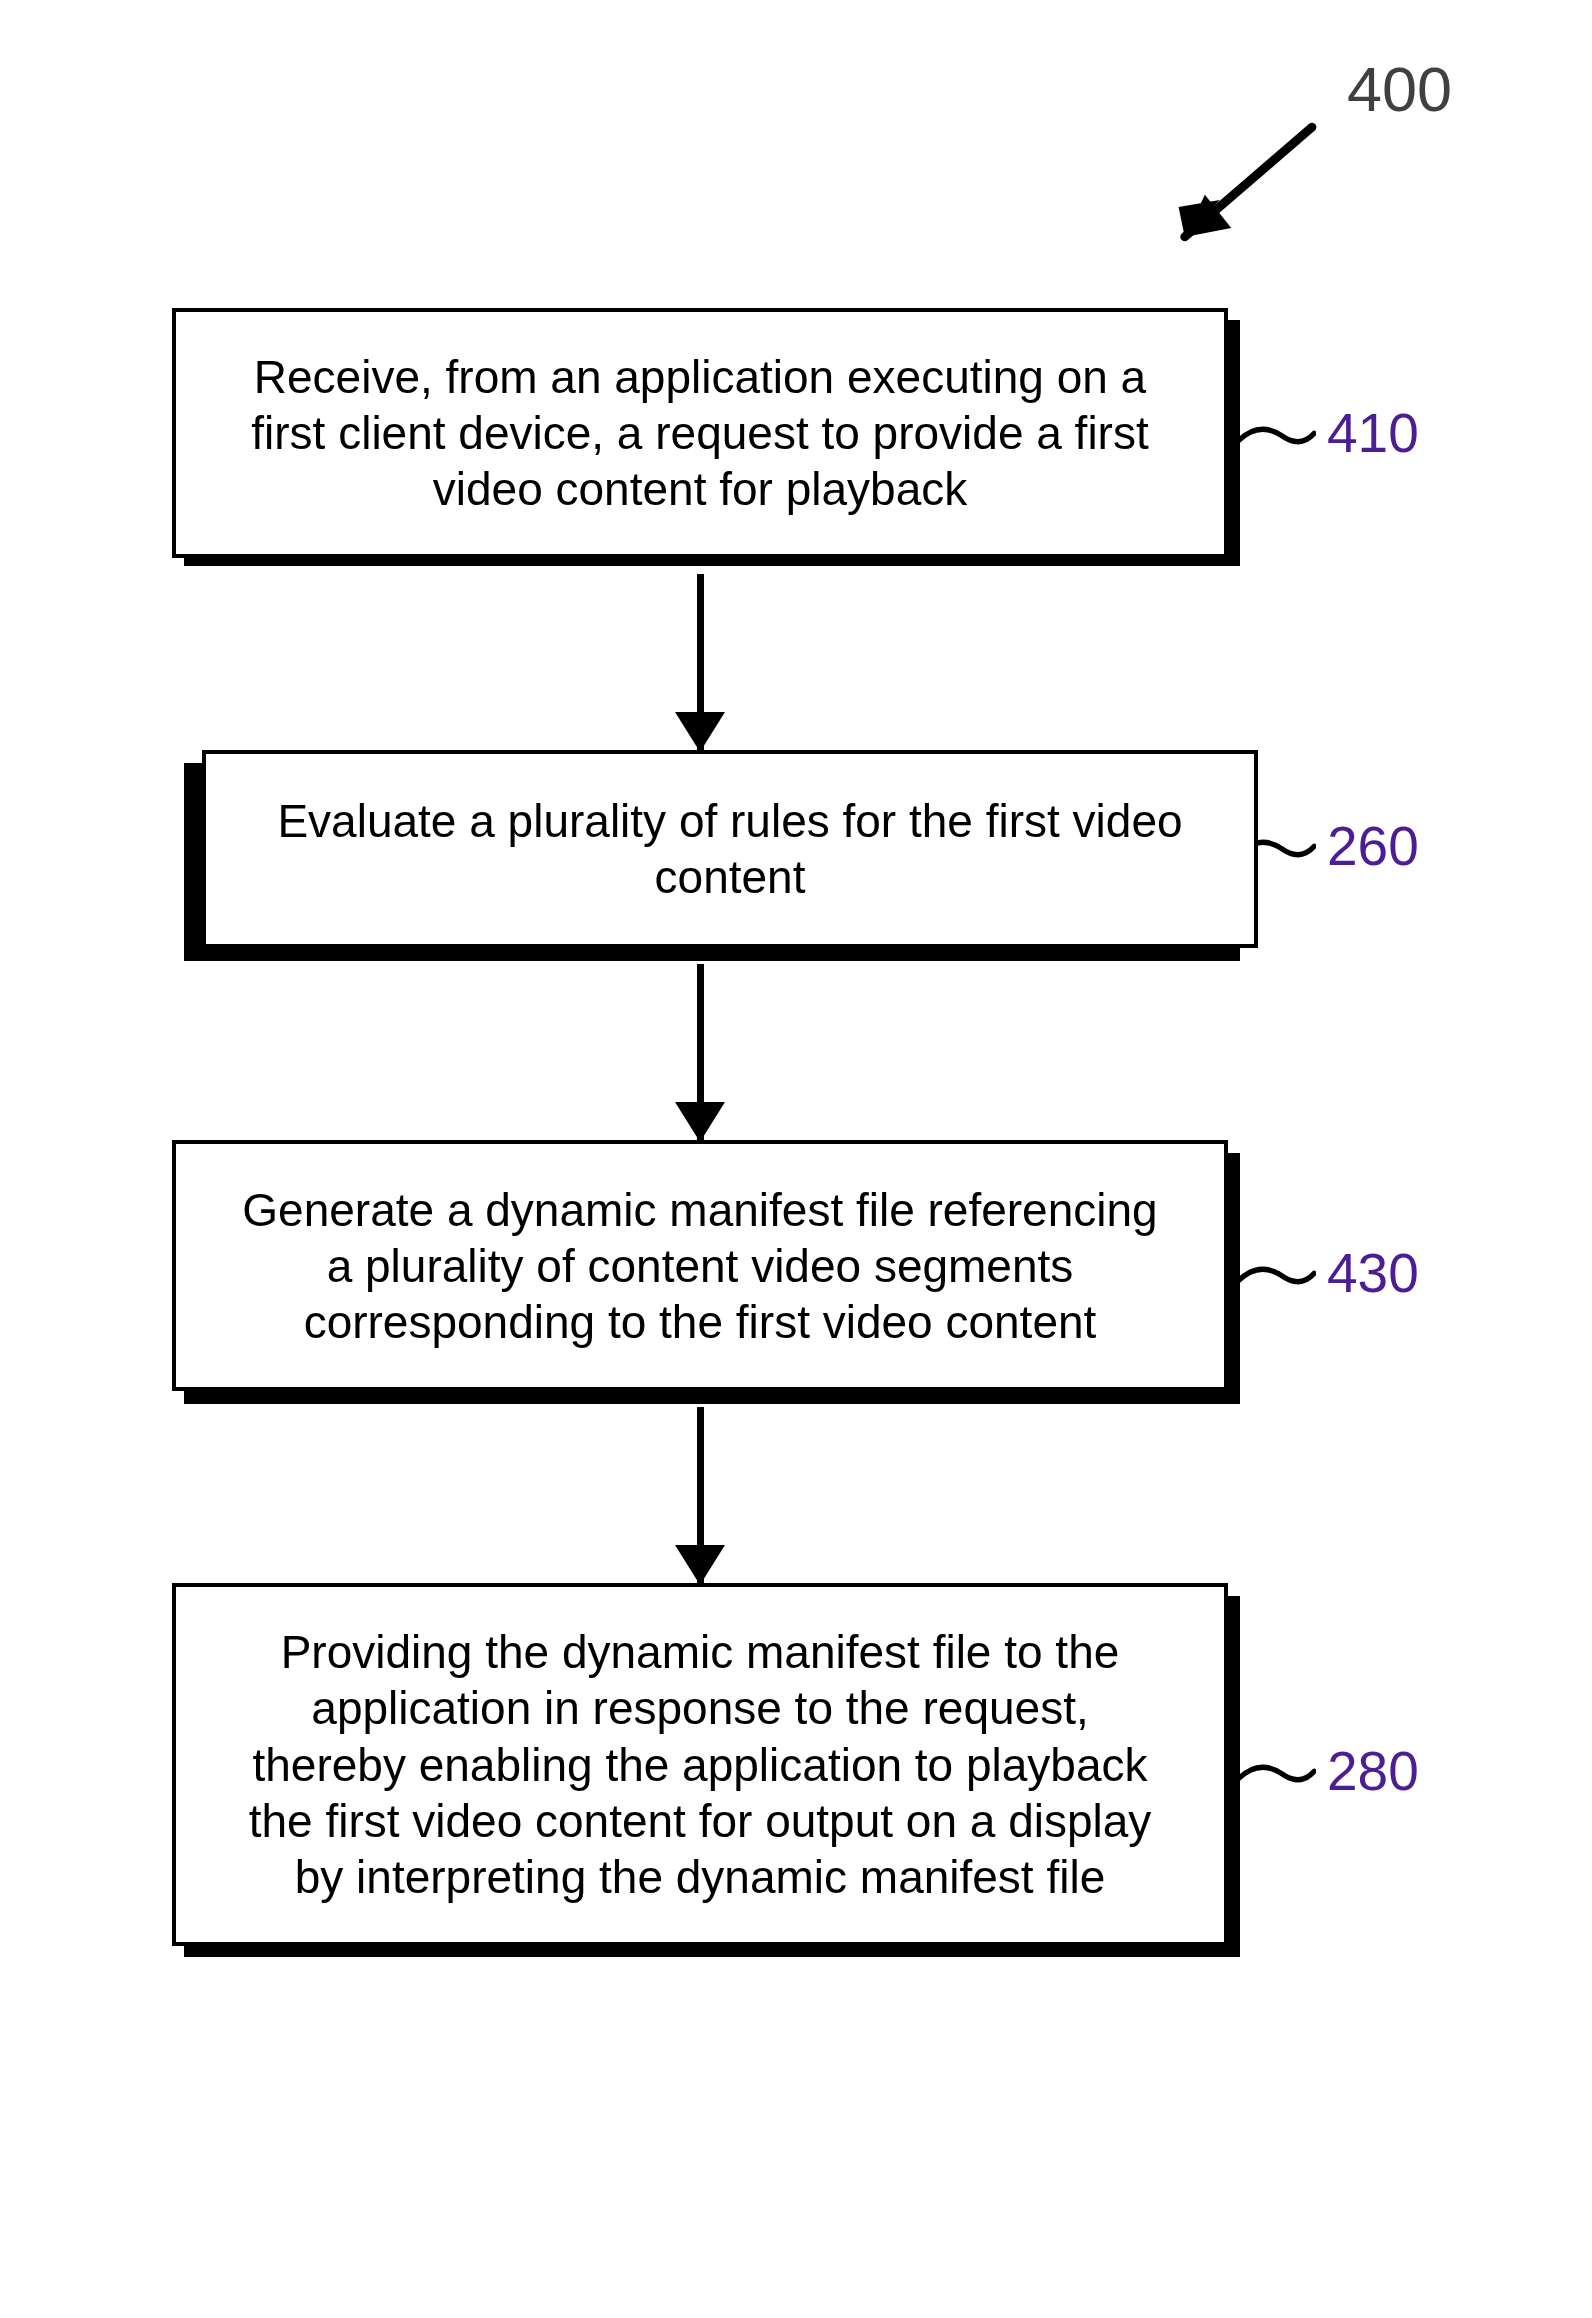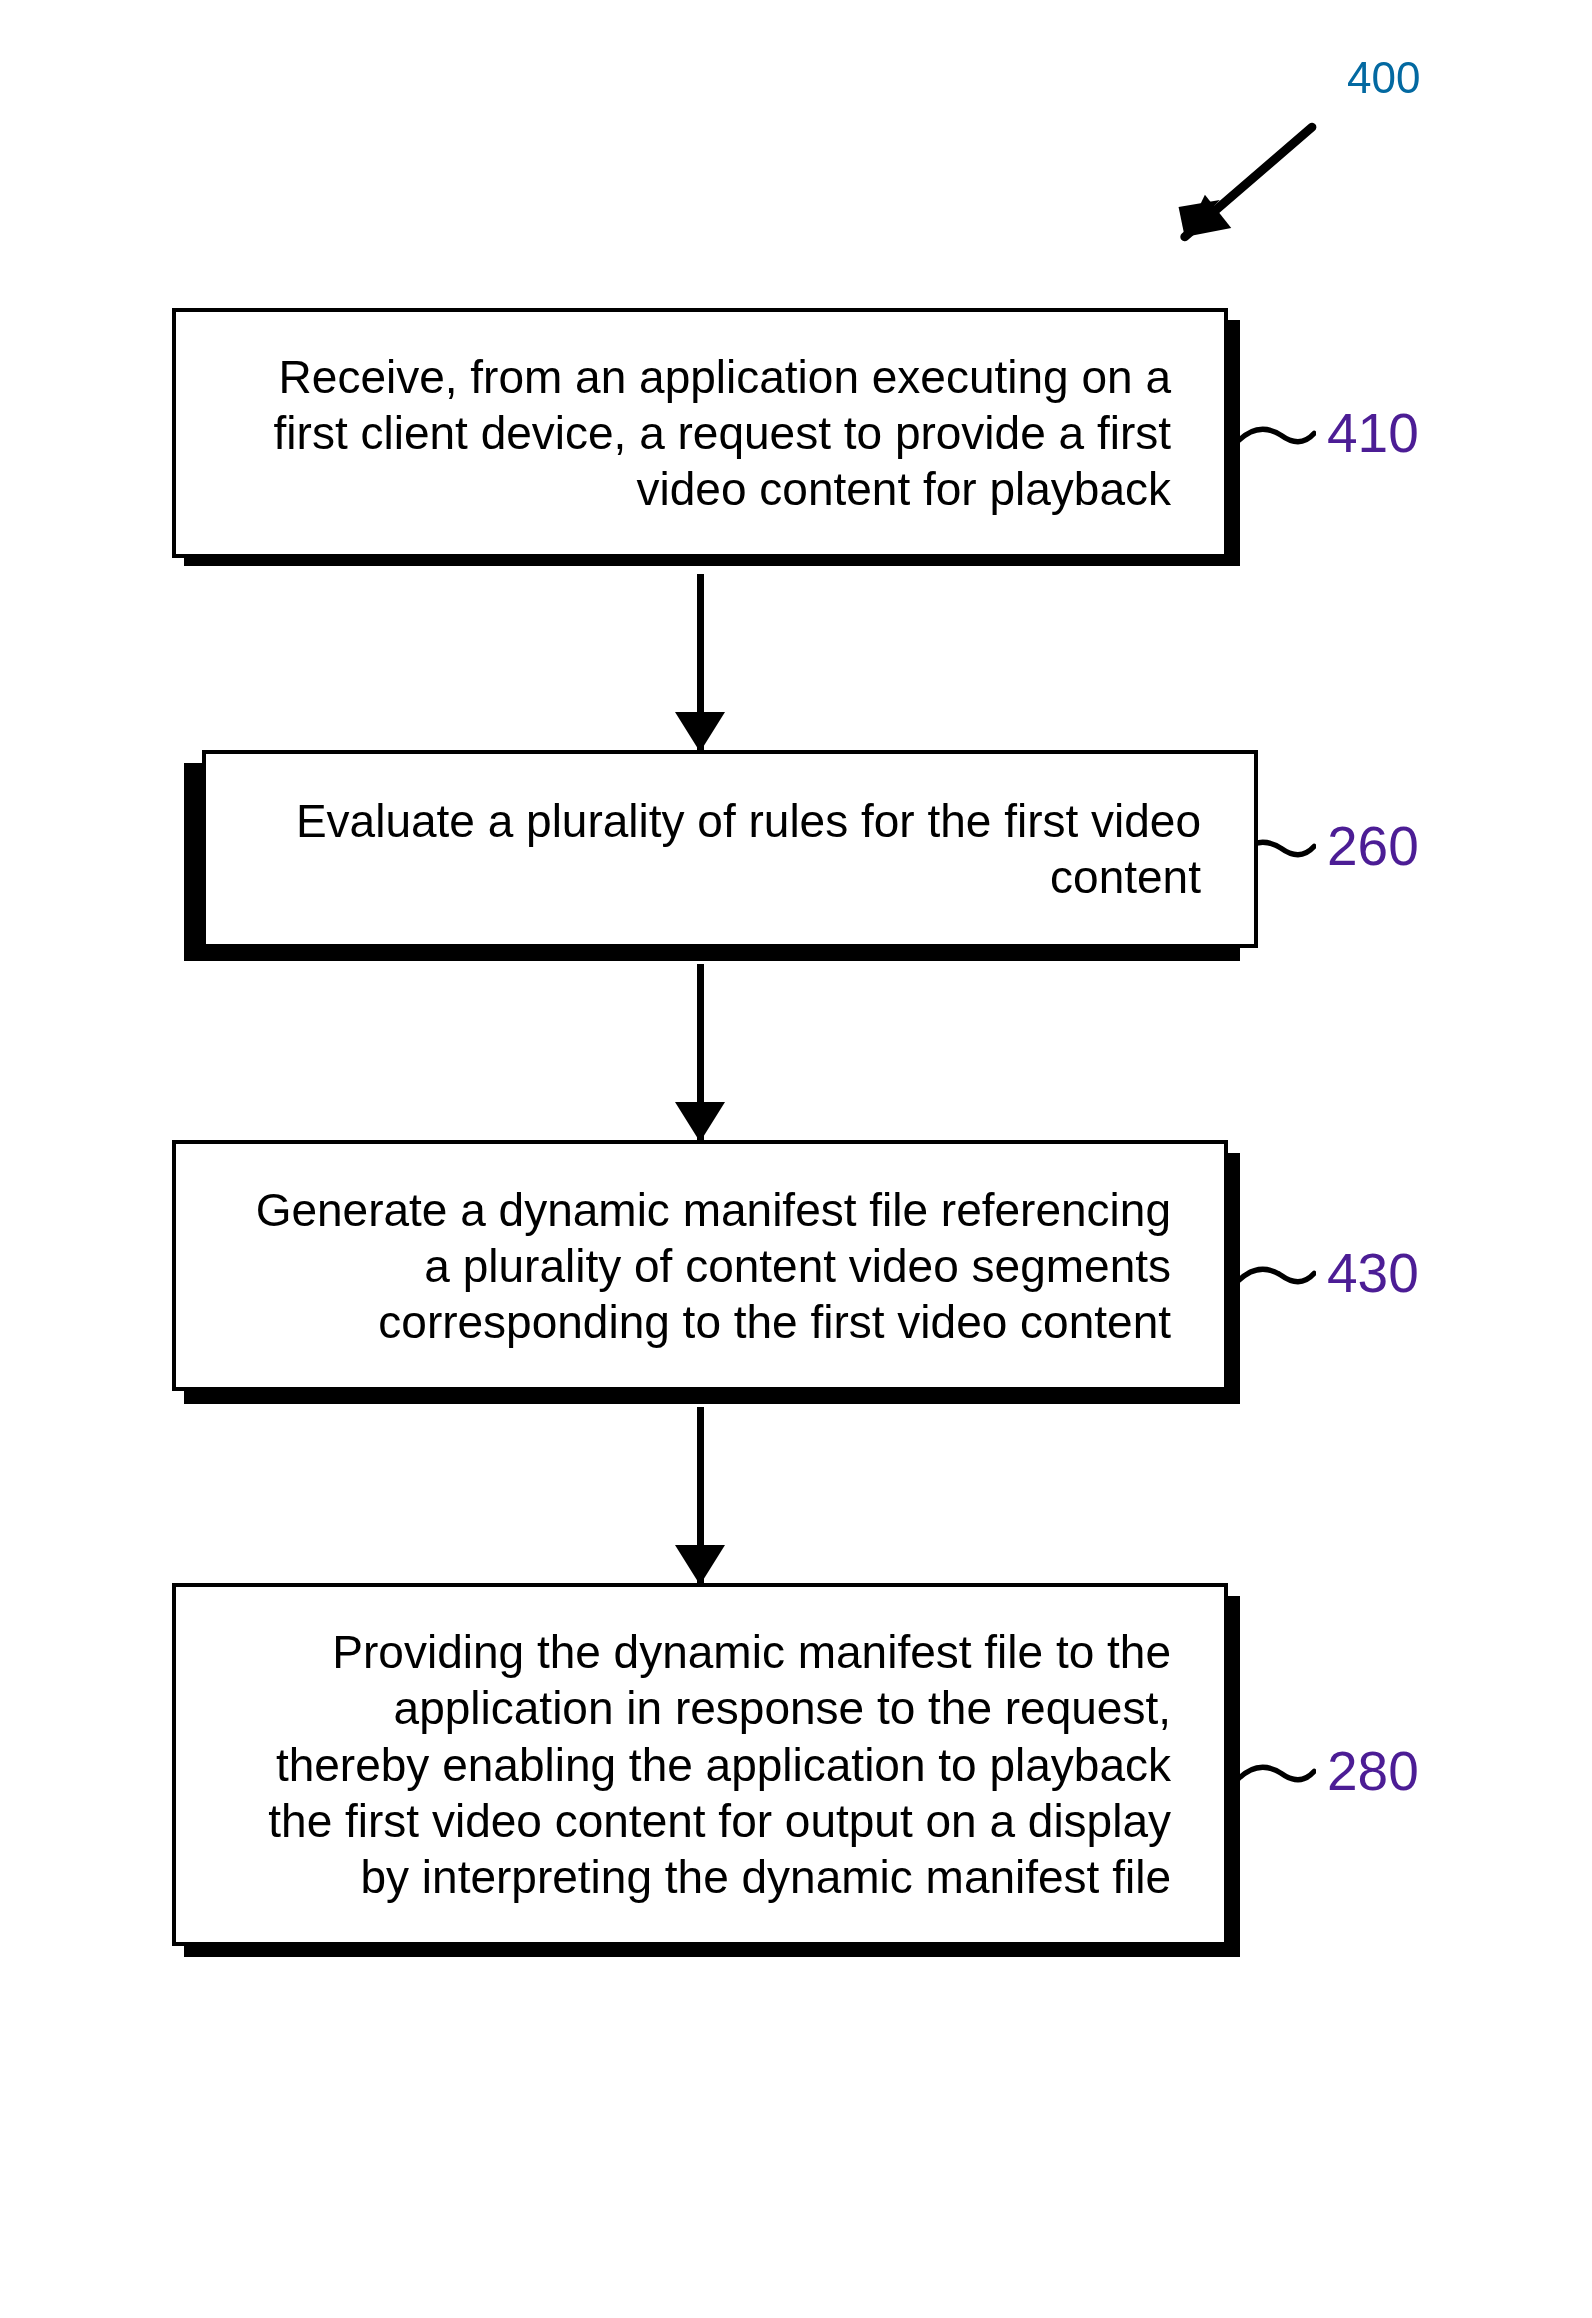--- a/index.html
+++ b/index.html
@@ -9,22 +9,22 @@
     font-family: Arial, Helvetica, sans-serif;
   }
   .canvas {
     position: relative;
     width: 1592px;
     height: 2319px;
     background: #ffffff;
   }
   .figure-label {
     position: absolute;
-    font-size: 44px;
-    color: #0369a1;
+    font-size: 63px;
+    color: #404040;
   }
   .arrow-swoosh {
     position: absolute;
   }
   .flowchart {
     position: absolute;
     left: 172px;
     top: 308px;
     width: 1056px;
     display: flex;
@@ -47,21 +47,21 @@
     position: relative;
     width: 100%;
     background: #fff;
     border: 4.4px solid #000;
     box-sizing: border-box;
     padding: 37px 53px;
     z-index: 1;
     display: flex;
     align-items: center;
     justify-content: center;
-    text-align: right;
+    text-align: center;
     font-size: 46px;
     line-height: 1.22;
     color: #000;
   }
   .connector {
     position: relative;
     width: 7px;
     height: 176px;
     background: #000;
     margin-top: 16px; 

